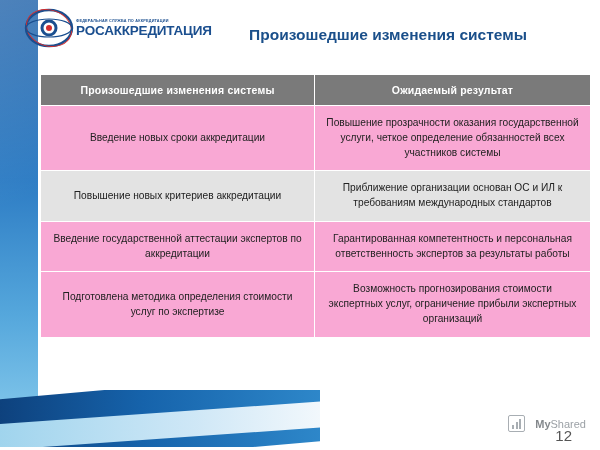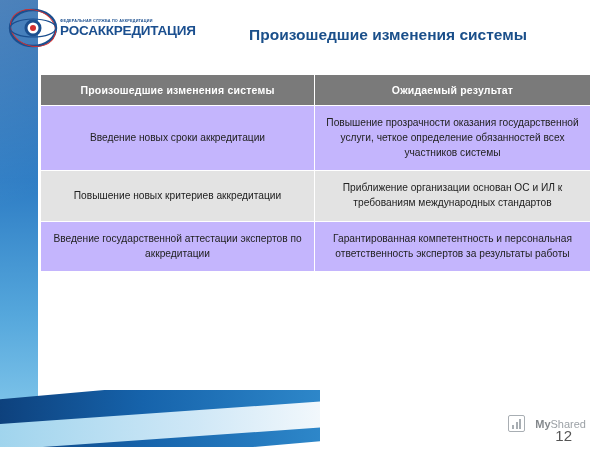--- a/index.html
+++ b/index.html
@@ -55,21 +55,21 @@
   }
   .bottom-shadow {
     position: absolute;
     left: 0; bottom: 0; width: 600px; height: 3px;
     background: #ffffff;
   }
 
   
   .logo-wrap {
     position: absolute;
-    left: 8px; top: 4px;
+    left: 24px; top: 4px;
     width: 180px; height: 50px;
     display: flex; align-items: center;
   }
   .logo-mark {
     width: 50px; height: 46px;
     position: relative;
     flex: 0 0 auto;
   }
   .logo-mark svg { display:block; }
   .logo-text { margin-left: 2px; line-height: 1; }
@@ -120,21 +120,21 @@
   }
   .table td {
     font-size: 10.2px;
     color: #222222;
     padding: 10px 10px;
     border: 1px solid #ffffff;
     text-align: center;
     vertical-align: middle;
     line-height: 1.45;
   }
-  .row-a td { background: #c4b5fd; }
+  .row-a td { background: #f9a8d4; }
   .row-b td { background: #e3e3e3; }
 
   
   .page-num {
     position: absolute;
     right: 28px; bottom: 6px;
     font-size: 15px;
     color: #555555;
   }
   .watermark {
@@ -205,20 +205,24 @@
         <td>Повышение прозрачности оказания государственной услуги, четкое определение обязанностей всех участников системы</td>
       </tr>
       <tr class="row-b">
         <td>Повышение новых критериев аккредитации</td>
         <td>Приближение организации основан ОС и ИЛ к требованиям международных стандартов</td>
       </tr>
       <tr class="row-a">
         <td>Введение государственной аттестации экспертов по аккредитации</td>
         <td>Гарантированная компетентность и персональная ответственность экспертов за результаты работы</td>
       </tr>
+      <tr class="row-a">
+        <td>Подготовлена методика определения стоимости услуг по экспертизе</td>
+        <td>Возможность прогнозирования стоимости экспертных услуг, ограничение прибыли экспертных организаций</td>
+      </tr>
     </tbody>
   </table>
 
   <div class="watermark">
     <div class="wm-icon">
         <i></i>
         <i></i>
         <i></i>
       </div>
     <div class="wm-text"><b>My</b><span>Shared</span></div>

